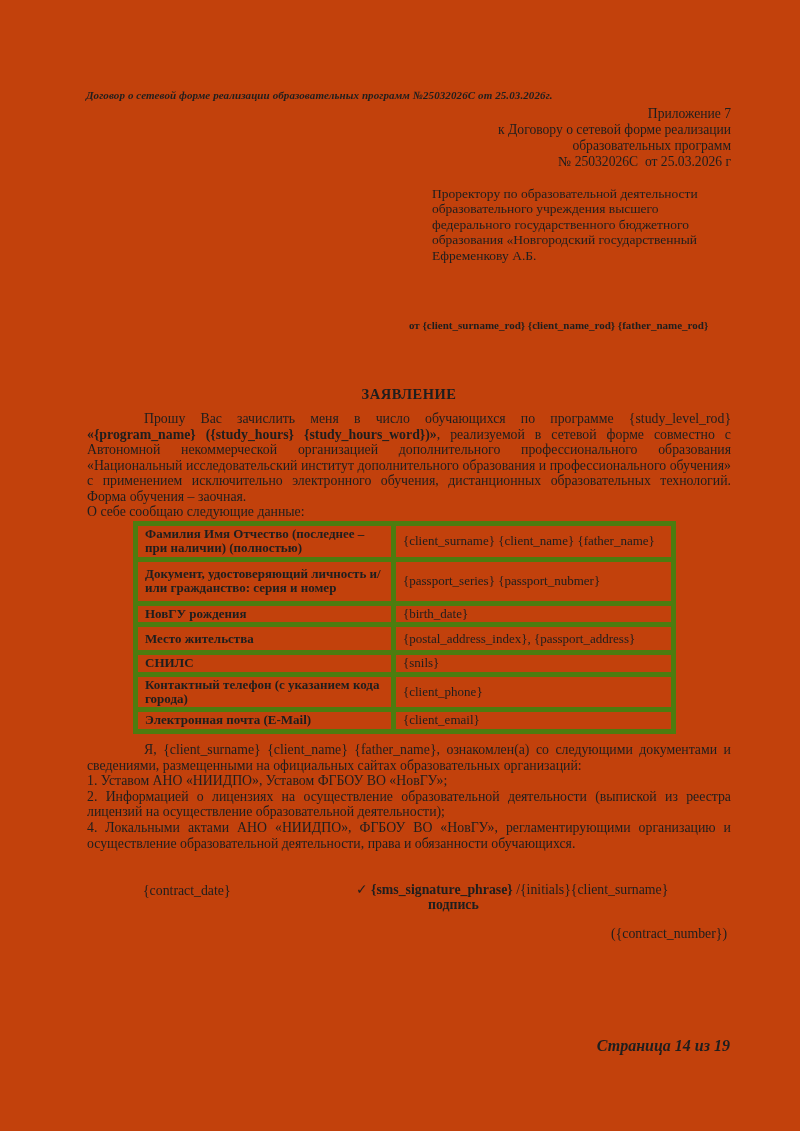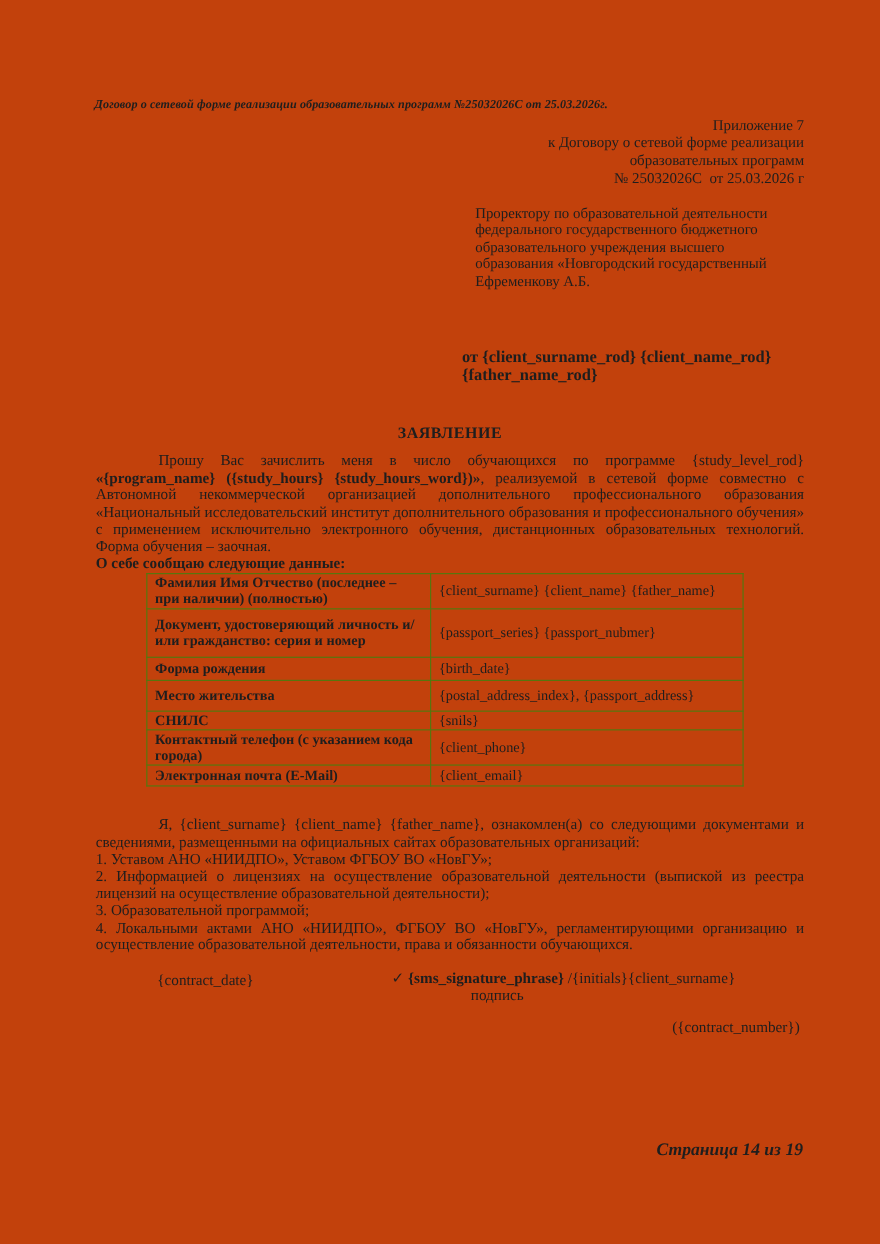--- a/index.html
+++ b/index.html
@@ -44,24 +44,24 @@
     position: absolute;
     left: 432px; top: 186px;
     width: 320px;
     font-size: 13.5px;
     line-height: 15.4px;
   }
 
   
   .from-block {
     position: absolute;
-    left: 420px; top: 318px;
+    left: 409px; top: 318px;
     width: 305px;
     font-weight: bold;
-    font-size: 15px;
+    font-size: 11px;
     line-height: 15.6px;
   }
 
   .doc-title {
     position: absolute;
     left: 87px; top: 386px;
     width: 644px;
     text-align: center;
     font-weight: bold;
     font-size: 14.5px;
@@ -75,35 +75,35 @@
     text-align: justify;
     text-indent: 57px;
     font-size: 13.8px;
     line-height: 15.6px;
   }
   .bold { font-weight: bold; }
 
   .data-intro {
     position: absolute;
     left: 87px; top: 504px;
-    font-weight: bold;
+    font-weight: normal;
     font-size: 13.8px;
   }
 
   
   table.pdata {
     position: absolute;
     left: 133px; top: 521px;
     width: 543px;
     border-collapse: collapse;
     font-size: 13px;
     line-height: 14.4px;
   }
   table.pdata td {
-    border: 1px solid #4d7c0f;
+    border: 5px solid #4d7c0f;
     padding: 1px 7px;
     vertical-align: middle;
   }
   table.pdata td.label-cell { width: 258px; font-weight: bold; }
   table.pdata tr:nth-child(1) { height: 30px; }
   table.pdata tr:nth-child(2) { height: 44px; }
   table.pdata tr:nth-child(3) { height: 21px; }
   table.pdata tr:nth-child(4) { height: 28px; }
   table.pdata tr:nth-child(5) { height: 17px; }
   table.pdata tr:nth-child(6) { height: 32px; }
@@ -128,21 +128,21 @@
   }
   .sig-line {
     position: absolute;
     left: 356px; top: 881px;
     font-size: 13.8px;
     white-space: nowrap;
   }
   .sig-caption {
     position: absolute;
     left: 428px; top: 897px;
-    font-weight: normal;
+    font-weight: bold;
     font-size: 13.8px;
   }
   .contract-number {
     position: absolute;
     top: 926px; right: 73px;
     font-size: 13.8px;
   }
 
   .page-footer {
     position: absolute;
@@ -161,22 +161,22 @@
 
   <div class="appendix">
     <div>Приложение 7</div>
     <div>к Договору о сетевой форме реализации</div>
     <div>образовательных программ</div>
     <div>№ 25032026С  от 25.03.2026 г</div>
   </div>
 
   <div class="addressee">
     <div>Проректору по образовательной деятельности</div>
+    <div>образовательного учреждения высшего</div>
     <div>федерального государственного бюджетного</div>
-    <div>образовательного учреждения высшего</div>
     <div>образования «Новгородский государственный</div>
     <div>Ефременкову А.Б.</div>
   </div>
 
   <div class="from-block">от {client_surname_rod} {client_name_rod} {father_name_rod}</div>
 
   <div class="doc-title">ЗАЯВЛЕНИЕ</div>
 
   <div class="request-par"><span>Прошу Вас зачислить меня в число обучающихся по программе {study_level_rod} </span><span class="bold">«{program_name} ({study_hours} {study_hours_word})»</span><span>, реализуемой в сетевой форме совместно с Автономной некоммерческой организацией дополнительного профессионального образования «Национальный исследовательский институт дополнительного образования и профессионального обучения» с применением исключительно электронного обучения, дистанционных образовательных технологий. Форма обучения – заочная.</span></div>
 
@@ -186,21 +186,21 @@
     <tbody>
       <tr>
         <td class="label-cell">Фамилия Имя Отчество (последнее – при наличии) (полностью)</td>
         <td>{client_surname} {client_name} {father_name}</td>
       </tr>
       <tr>
         <td class="label-cell">Документ, удостоверяющий личность и/или гражданство: серия и номер</td>
         <td>{passport_series} {passport_nubmer}</td>
       </tr>
       <tr>
-        <td class="label-cell">Форма рождения</td>
+        <td class="label-cell">НовГУ рождения</td>
         <td>{birth_date}</td>
       </tr>
       <tr>
         <td class="label-cell">Место жительства</td>
         <td>{postal_address_index}, {passport_address}</td>
       </tr>
       <tr>
         <td class="label-cell">СНИЛС</td>
         <td>{snils}</td>
       </tr>
@@ -212,21 +212,20 @@
         <td class="label-cell">Электронная почта (E-Mail)</td>
         <td>{client_email}</td>
       </tr>
     </tbody>
   </table>
 
   <div class="ack">
     <div class="intro">Я, {client_surname} {client_name} {father_name}, ознакомлен(а) со следующими документами и сведениями, размещенными на официальных сайтах образовательных организаций:</div>
     <div>1. Уставом АНО «НИИДПО»,  Уставом  ФГБОУ ВО «НовГУ»;</div>
     <div>2. Информацией о лицензиях на осуществление образовательной деятельности (выпиской из реестра лицензий на осуществление образовательной деятельности);</div>
-    <div>3. Образовательной программой;</div>
     <div>4. Локальными актами АНО «НИИДПО», ФГБОУ ВО «НовГУ», регламентирующими организацию и осуществление образовательной деятельности, права и обязанности обучающихся.</div>
   </div>
 
   <div class="sig-date">{contract_date}</div>
 
   <div class="sig-line"><span>✓</span> <span class="bold">{sms_signature_phrase}</span><span> /{initials}{client_surname}</span></div>
 
   <div class="sig-caption">подпись</div>
 
   <div class="contract-number">({contract_number})</div>

